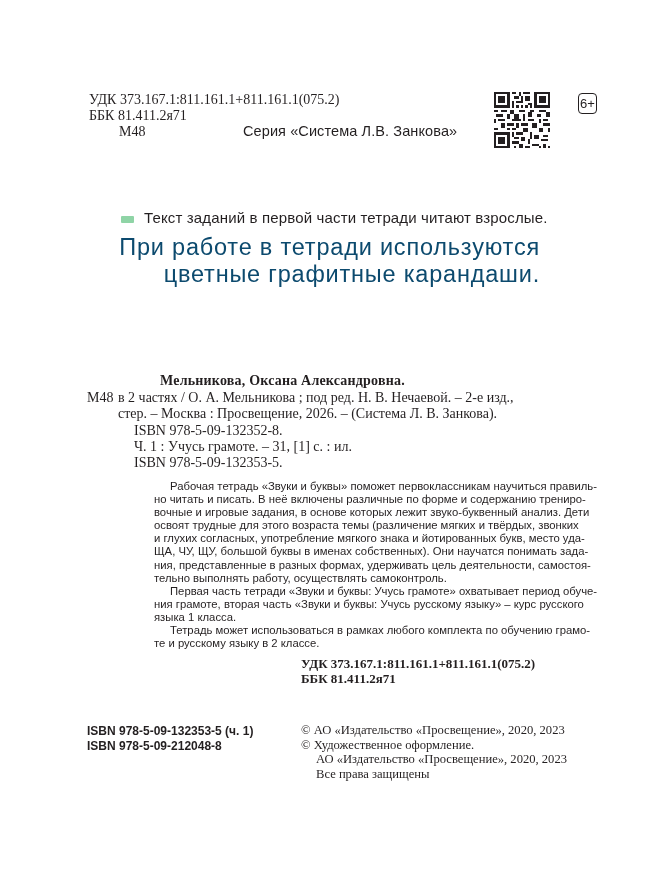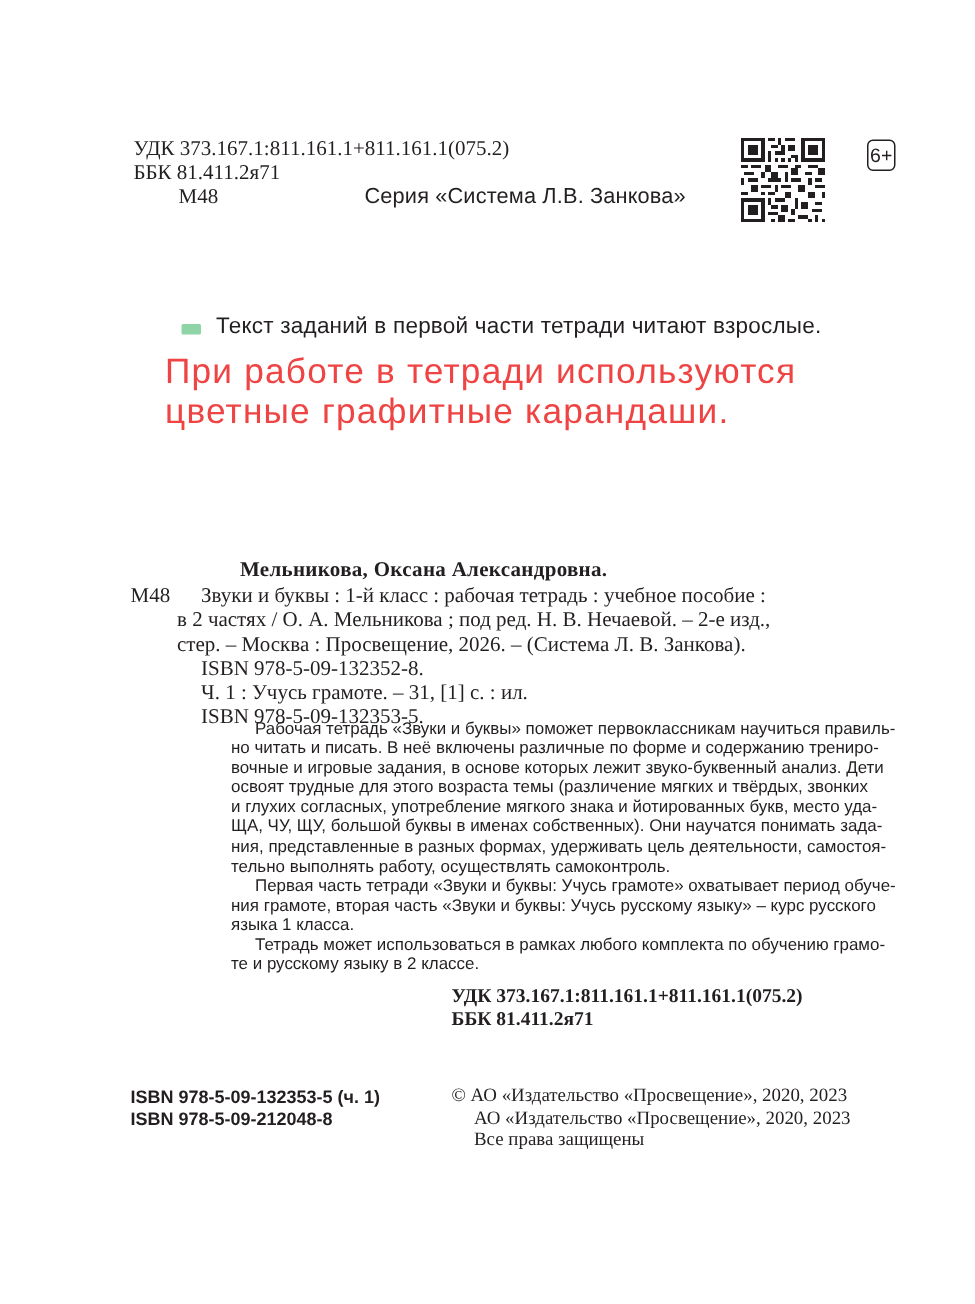--- a/index.html
+++ b/index.html
@@ -11,21 +11,21 @@
     
     .udk-top { left: 89px; top: 92px; font-size: 14px; line-height: 16px; }
     .m48-top { left: 119px; top: 124px; font-size: 14px; line-height: 16px; }
     .series { left: 243px; top: 123px; font-size: 14.5px; letter-spacing: 0.1px; }
     .qr { left: 494px; top: 92px; width: 56px; height: 56px; }
     .age { left: 578px; top: 93px; width: 17px; height: 19px; border: 1.6px solid #231f20; border-radius: 4px; font-size: 13px; line-height: 19px; text-align: center; box-sizing: content-box; }
 
     
     .flag { left: 121px; top: 216px; width: 13px; height: 7px; background: #8fd4a6; border-radius: 1px; }
     .notice { left: 144px; top: 209px; font-size: 15px; letter-spacing: 0.15px; }
-    .pencil { left: 110px; top: 234px; width: 430px; text-align: left; font-size: 23.5px; line-height: 27px; color: #ef4444; letter-spacing: 0.8px; }
+    .pencil { left: 110px; top: 234px; width: 430px; text-align: right; font-size: 23.5px; line-height: 27px; color: #0c4a6e; letter-spacing: 0.8px; }
 
     
     .author { left: 118px; top: 373px; font-size: 14px; font-weight: bold; letter-spacing: 0.2px; margin-left: 42px; }
     .m48-bib { left: 87px; top: 390px; font-size: 14px; }
     .bib { left: 118px; top: 390px; width: 422px; font-size: 14px; line-height: 16.3px; text-align: justify; }
     .bib-line { display: block; white-space: nowrap; }
     .bib-indent { padding-left: 16px; }
 
     .abstract { left: 118px; top: 480px; width: 422px; font-size: 11.3px; line-height: 13.1px; text-align: justify; }
     .abstract p { margin: 0; text-indent: 16px; }
@@ -128,21 +128,20 @@
 <div class="abs flag"></div>
 <div class="abs sans notice">Текст заданий в первой части тетради читают взрослые.</div>
 <div class="abs sans pencil">
   <div>При работе в тетради используются</div>
   <div>цветные графитные карандаши.</div>
 </div>
 
 <div class="abs serif author">Мельникова, Оксана Александровна.</div>
 <div class="abs serif m48-bib">М48</div>
 <div class="abs serif bib">
-  <span class="bib-line bib-indent">Звуки и буквы : 1-й класс : рабочая тетрадь : учебное пособие :</span>
   <span class="bib-line">в 2 частях / О. А. Мельникова ; под ред. Н. В. Нечаевой. – 2-е изд.,</span>
   <span class="bib-line">стер. – Москва : Просвещение, 2026. – (Система Л. В. Занкова).</span>
   <span class="bib-line bib-indent">ISBN 978-5-09-132352-8.</span>
   <span class="bib-line bib-indent">Ч. 1 : Учусь грамоте. – 31, [1] с. : ил.</span>
   <span class="bib-line bib-indent">ISBN 978-5-09-132353-5.</span>
 </div>
 
 <div class="abs sans abstract">
   <p>
     <span class="line">Рабочая тетрадь «Звуки и буквы» поможет первоклассникам научиться правиль-</span>
@@ -169,15 +168,16 @@
   <div>УДК 373.167.1:811.161.1+811.161.1(075.2)</div>
   <div>ББК 81.411.2я71</div>
 </div>
 
 <div class="abs sans isbn-foot">
   <div>ISBN 978-5-09-132353-5 (ч. 1)</div>
   <div>ISBN 978-5-09-212048-8</div>
 </div>
 <div class="abs serif copy">
   <div>© АО «Издательство «Просвещение», 2020, 2023</div>
+  <div>© Художественное оформление.</div>
   <div class="ind">АО «Издательство «Просвещение», 2020, 2023</div>
   <div class="ind">Все права защищены</div>
 </div>
 
 </body></html>

